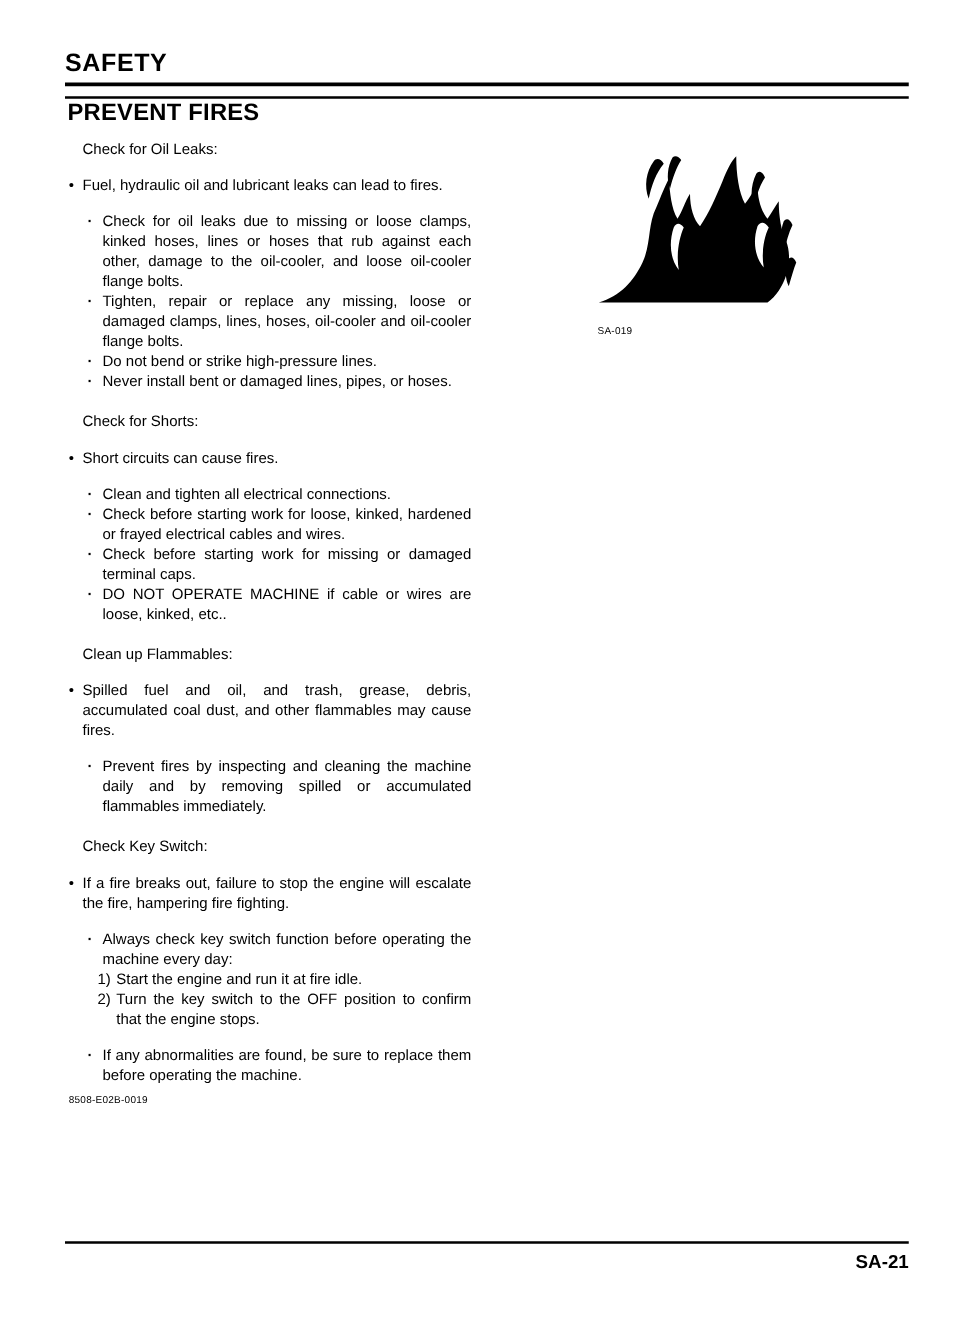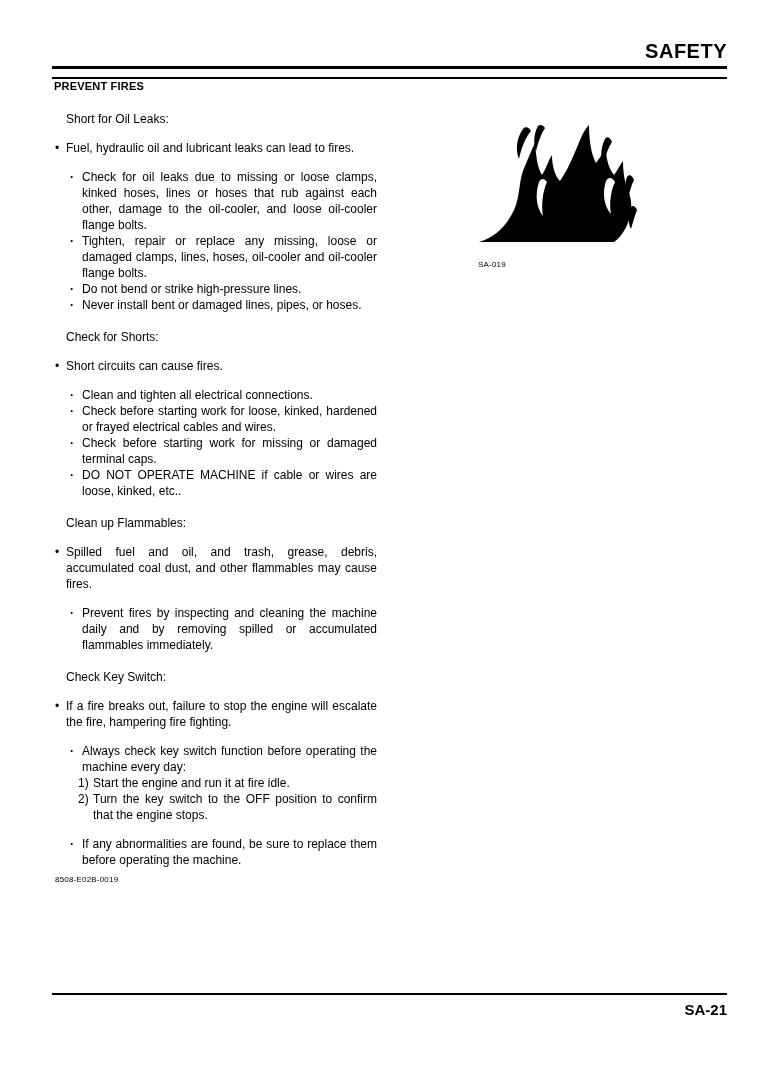--- a/index.html
+++ b/index.html
@@ -8,30 +8,30 @@
     width: 781px; height: 1065px;
     margin: 0 auto;
     background: #ffffff;
     color: #000000;
     font-family: "Liberation Sans", "DejaVu Sans", sans-serif;
     overflow: hidden;
   }
   
   .header-title {
     position: absolute; top: 40px; left: 52px; width: 675px;
-    text-align: right;
+    text-align: left;
     font-size: 20px; font-weight: bold; letter-spacing: 0.5px;
   }
   .double-rule {
     position: absolute; top: 66px; left: 52px; width: 675px; height: 8px;
     border-top: 3px solid #000; border-bottom: 2px solid #000;
   }
   .section-title {
     position: absolute; top: 80px; left: 54px; margin: 0;
-    font-size: 11px; font-weight: bold; letter-spacing: 0.2px;
+    font-size: 19px; font-weight: bold; letter-spacing: 0.2px;
   }
   
   .text-column {
     position: absolute; top: 111px; left: 55px; width: 322px;
     font-size: 12px; line-height: 16px;
   }
   .block { position: relative; text-align: justify; }
   .block .marker { position: absolute; top: 0; }
   .subheading { padding-left: 11px; margin-top: 16px; }
   .subheading.first { margin-top: 0; }
@@ -68,21 +68,21 @@
 
 <div class="page">
 
   <div class="header-title">SAFETY</div>
   <div class="double-rule"></div>
 
   <h1 class="section-title">PREVENT FIRES</h1>
 
   <div class="text-column">
 
-    <div class="block subheading first"><span>Short for Oil Leaks:</span></div>
+    <div class="block subheading first"><span>Check for Oil Leaks:</span></div>
 
     <div class="block bullet"><span class="marker">•</span><span>Fuel, hydraulic oil and lubricant leaks can lead to fires.</span></div>
 
     <div class="block subbullet group-start"><span class="marker">·</span><span>Check for oil leaks due to missing or loose clamps, kinked hoses, lines or hoses that rub against each other, damage to the oil-cooler, and loose oil-cooler flange bolts.</span></div>
     <div class="block subbullet"><span class="marker">·</span><span>Tighten, repair or replace any missing, loose or damaged clamps, lines, hoses, oil-cooler and oil-cooler flange bolts.</span></div>
     <div class="block subbullet"><span class="marker">·</span><span>Do not bend or strike high-pressure lines.</span></div>
     <div class="block subbullet"><span class="marker">·</span><span>Never install bent or damaged lines, pipes, or hoses.</span></div>
 
     <div class="block subheading"><span>Check for Shorts:</span></div>
 

